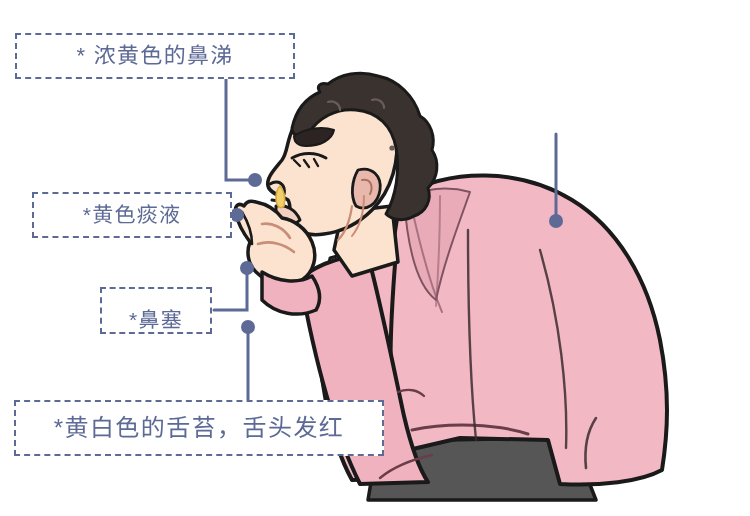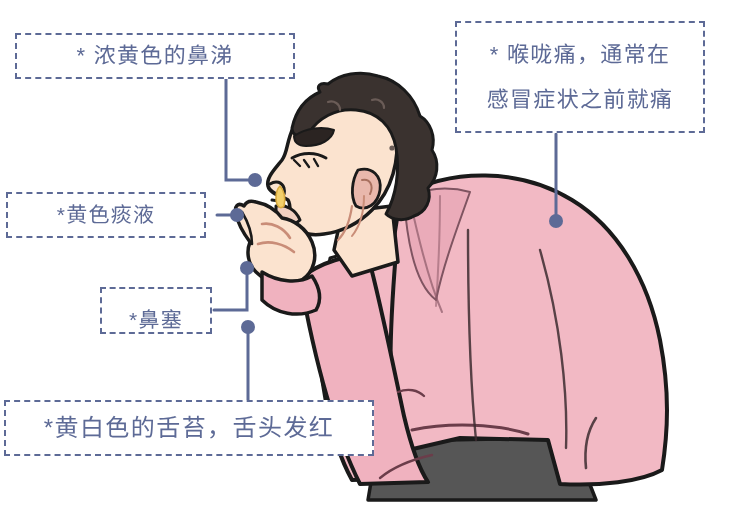--- a/index.html
+++ b/index.html
@@ -41,30 +41,30 @@
   }
   .callout .line {
     display: block;
     line-height: 1.15;
   }
   #callout-nasal-discharge {
     left: 15px;  top: 33px;  width: 280px; height: 46px;
     font-size: 22px;
   }
   #callout-yellow-phlegm {
-    left: 6px;  top: 192px; width: 200px; height: 46px;
+    left: 32px;  top: 192px; width: 200px; height: 46px;
     font-size: 21px;
   }
   #callout-nasal-congestion {
     left: 100px; top: 287px; width: 112px; height: 47px;
     font-size: 21px;
     justify-content: flex-end;
   }
   #callout-tongue-coating {
-    left: 4px;  top: 400px; width: 370px; height: 56px;
+    left: 14px;  top: 400px; width: 370px; height: 56px;
     font-size: 24px;
   }
   #callout-sore-throat {
     left: 455px; top: 21px;  width: 250px; height: 112px;
     font-size: 22px;
     justify-content: space-evenly;
   }
   #connectors {
     position: absolute;
     left: 0; top: 0;
@@ -225,18 +225,14 @@
   </div>
 
   <div class="callout" id="callout-nasal-congestion">
     <span class="line">*鼻塞</span>
   </div>
 
   <div class="callout" id="callout-tongue-coating">
     <span class="line">*黄白色的舌苔，舌头发红</span>
   </div>
 
-  <div class="callout" id="callout-sore-throat">
-    <span class="line">*  喉咙痛，通常在</span>
-    <span class="line">感冒症状之前就痛</span>
-  </div>
 
 </div>
 
 </body></html>

